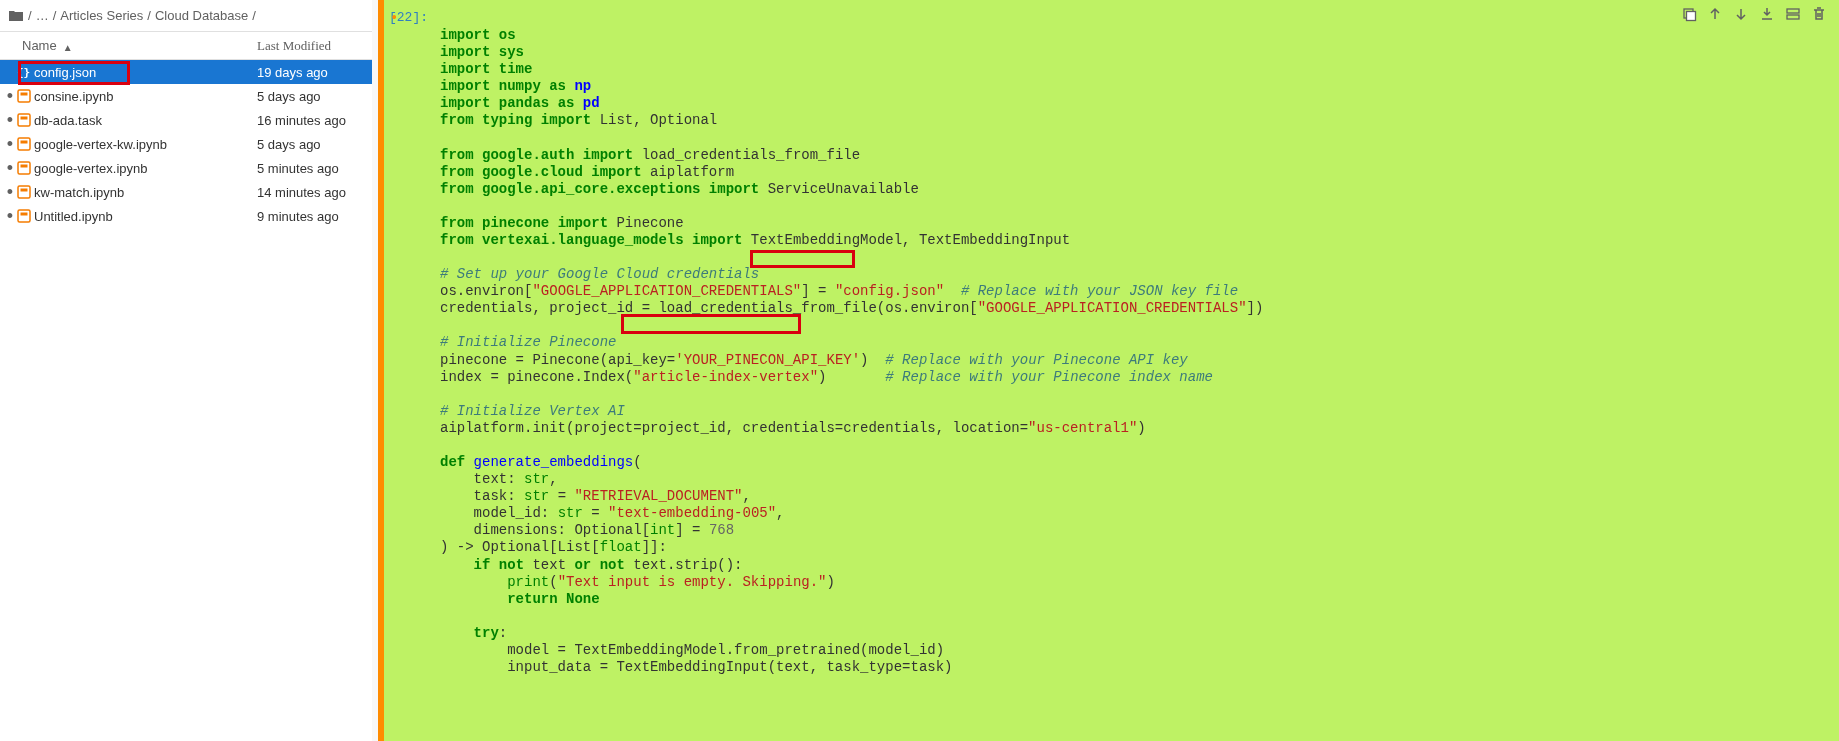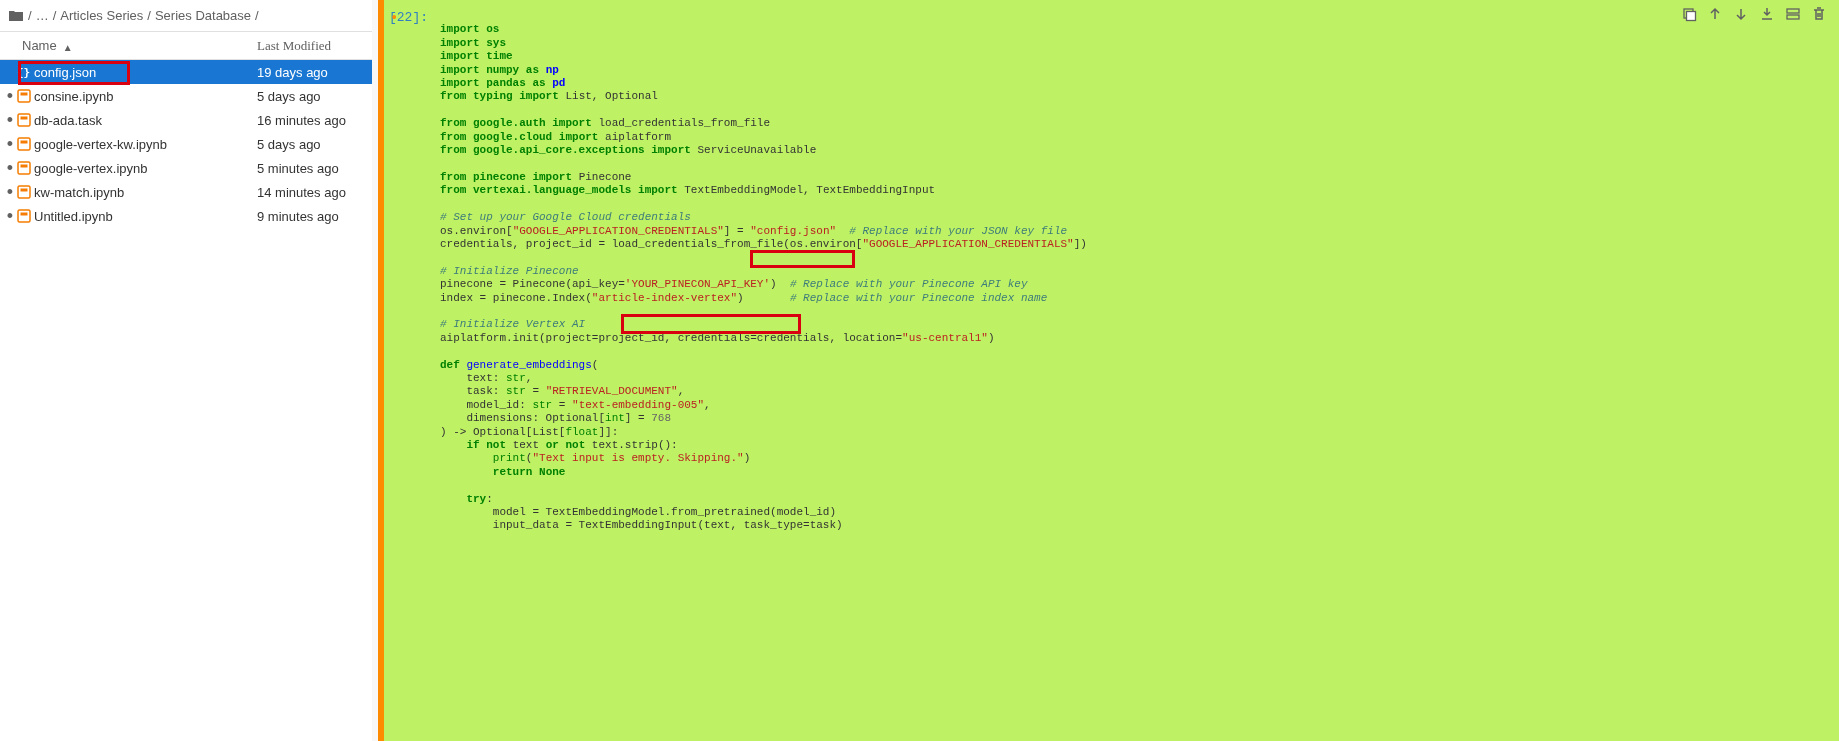--- a/index.html
+++ b/index.html
@@ -18,21 +18,21 @@
 .file-row.selected .dirty { color: #fff; }
 .file-row .icon-wrap { width: 20px; display: flex; justify-content: center; }
 .file-row .fname { flex: 1; white-space: nowrap; overflow: hidden; text-overflow: ellipsis; }
 .file-row .fmod { width: 110px; text-align: left; white-space: nowrap; }
 .highlight-red { position: absolute; border: 3px solid #d9000f; pointer-events: none; }
 .main { flex: 1; position: relative; background: #bef264; display: flex; }
 .cell-gutter { width: 6px; background: #ff8c00; position: relative; flex-shrink: 0; }
 .cell-gutter::before { content: ""; position: absolute; left: -6px; top: 0; bottom: 0; width: 6px; background: #f8f8f8; }
 .prompt-area { width: 50px; text-align: right; padding-top: 10px; padding-right: 6px; color: #307fc1; font-family: "SFMono-Regular", Consolas, "Liberation Mono", Menlo, monospace; font-size: 13px; flex-shrink: 0; white-space: nowrap; position: relative; }
 .prompt-area::before { content: "•"; color: #ff8c00; position: absolute; left: 6px; top: 10px; font-size: 14px; }
-.code-area { flex: 1; padding: 10px 8px 10px 6px; font-family: "SFMono-Regular", Consolas, "Liberation Mono", Menlo, monospace; font-size: 11px; line-height: 1.22; white-space: pre; overflow: hidden; position: relative; }
+.code-area { flex: 1; padding: 10px 8px 10px 6px; font-family: "SFMono-Regular", Consolas, "Liberation Mono", Menlo, monospace; font-size: 14px; line-height: 1.22; white-space: pre; overflow: hidden; position: relative; }
 .toolbar { position: absolute; top: 6px; right: 12px; display: flex; gap: 10px; color: #616161; }
 .toolbar svg { width: 16px; height: 16px; cursor: pointer; }
 .tok-kw { color: #008000; font-weight: bold; }
 .tok-nn { color: #0000ff; font-weight: bold; }
 .tok-str { color: #ba2121; }
 .tok-cm { color: #3d7b7b; font-style: italic; }
 .tok-fn { color: #0000ff; }
 .tok-builtin { color: #008000; }
 .tok-num { color: #666666; }
 .tok-const { color: #008000; font-weight: bold; }
@@ -46,21 +46,21 @@
 <div class="sidebar">
   <div class="breadcrumb">
     <svg width="16" height="16" viewBox="0 0 16 16" fill="#616161">
         <path d="M1 3h5l1 1h8v9H1z"></path>
       </svg>
     <span>/</span>
     <span>…</span>
     <span>/</span>
     <span>Articles Series</span>
     <span>/</span>
-    <span>Series Database</span>
+    <span>Cloud Database</span>
     <span>/</span>
   </div>
   <div class="file-header">
     <div class="col-name">
         <span>Name</span>
         <span class="sort-arrow">▲</span>
       </div>
     <div class="col-mod">Last Modified</div>
   </div>
   <div class="file-list" id="file-list">

